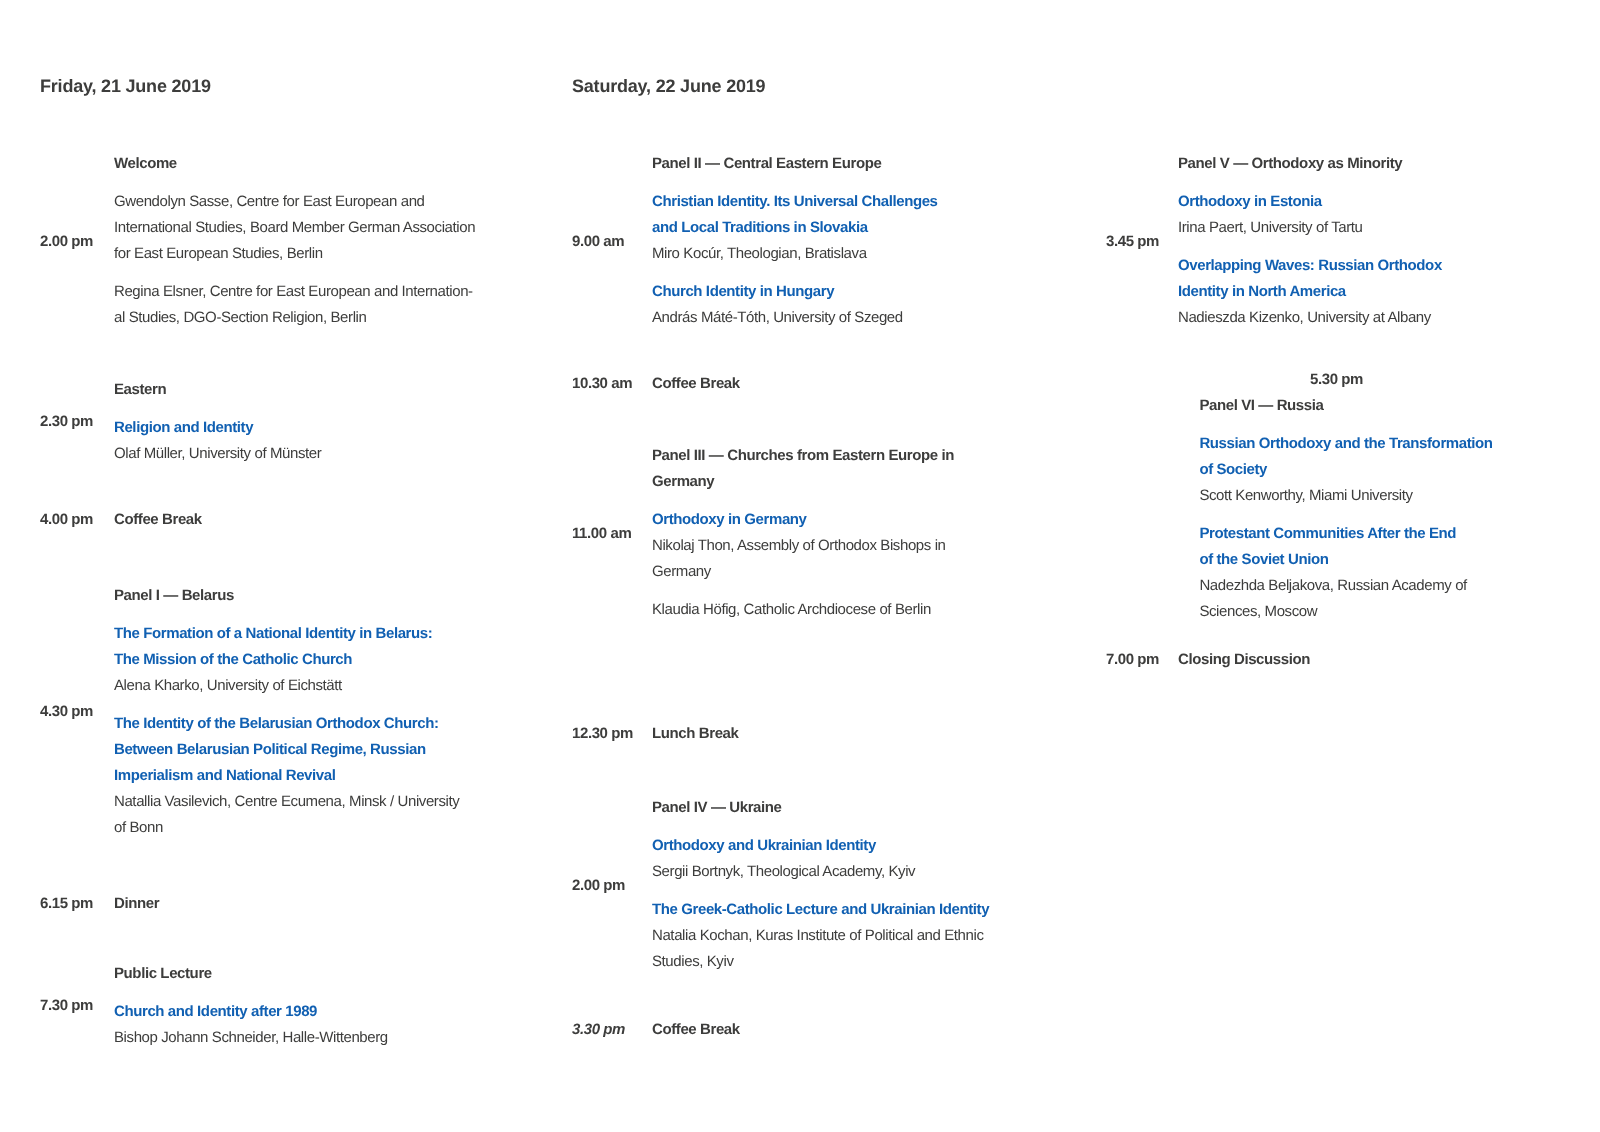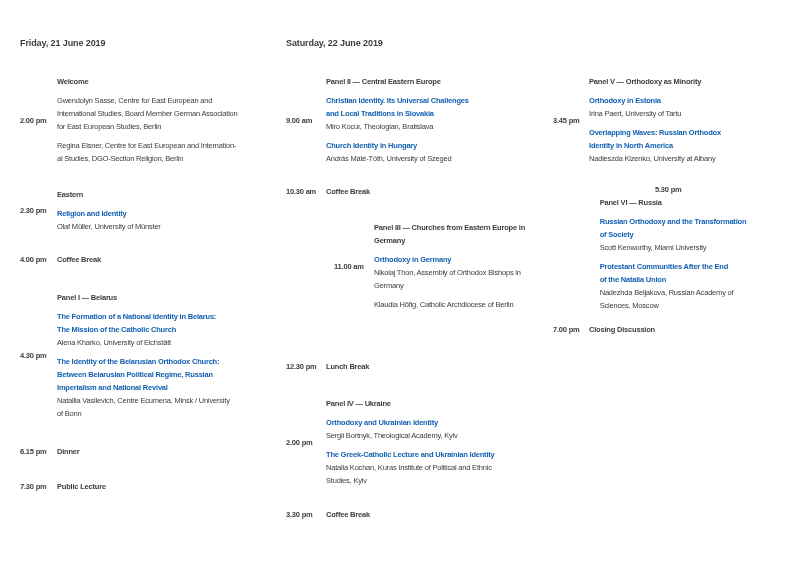--- a/index.html
+++ b/index.html
@@ -130,20 +130,24 @@
       <div class="entry" style="top: 445px; width: 252px;">
         <span class="entry-time" style="width: 37px;">6.15 pm</span>
         <div class="entry-content">
           <div class="entry-label">Dinner</div>
         </div>
       </div>
       <div class="entry" style="top: 480px; width: 252px;">
         <span class="entry-time" style="width: 37px;">7.30 pm</span>
         <div class="entry-content">
           <div class="entry-label">Public Lecture</div>
+          <div class="talk-item">
+            <div class="talk-title">Church and Identity after 1989</div>
+            <div class="talk-speaker">Bishop Johann Schneider, Halle-Wittenberg</div>
+          </div>
         </div>
       </div>
     </div>
     <div class="schedule-column" style="left: 286px; width: 256px;">
       <div class="day-header" style="top: 37px;">Saturday, 22 June 2019</div>
       <div class="entry" style="top: 75px; width: 256px;">
         <span class="entry-time" style="width: 40px;">9.00 am</span>
         <div class="entry-content">
           <div class="entry-label">Panel II — Central Eastern Europe</div>
           <div class="talk-item">
@@ -157,21 +161,21 @@
           </div>
         </div>
       </div>
       <div class="entry" style="top: 185px; width: 256px;">
         <span class="entry-time" style="width: 40px;">10.30 am</span>
         <div class="entry-content">
           <div class="entry-label">Coffee Break</div>
         </div>
       </div>
       <div class="entry" style="top: 221px; width: 256px;">
-        <span class="entry-time" style="width: 40px; margin-left: 48px;">11.00 am</span>
+        <span class="entry-time" style="width: 40px;">11.00 am</span>
         <div class="entry-content">
           <div class="entry-label">Panel III — Churches from Eastern Europe in
 Germany</div>
           <div class="talk-item">
             <div class="talk-title">Orthodoxy in Germany</div>
             <div class="talk-speaker">Nikolaj Thon, Assembly of Orthodox Bishops in
 Germany</div>
           </div>
           <div class="talk-item">
             <div class="talk-speaker">Klaudia Höfig, Catholic Archdiocese of Berlin</div>
@@ -193,21 +197,21 @@
             <div class="talk-speaker">Sergii Bortnyk, Theological Academy, Kyiv</div>
           </div>
           <div class="talk-item">
             <div class="talk-title">The Greek-Catholic Lecture and Ukrainian Identity</div>
             <div class="talk-speaker">Natalia Kochan, Kuras Institute of Political and Ethnic
 Studies, Kyiv</div>
           </div>
         </div>
       </div>
       <div class="entry" style="top: 508px; width: 256px;">
-        <span class="entry-time" style="width: 40px;">3.30 pm</span>
+        <span class="entry-time" style="width: 40px; font-style: italic;">3.30 pm</span>
         <div class="entry-content">
           <div class="entry-label">Coffee Break</div>
         </div>
       </div>
     </div>
     <div class="schedule-column" style="left: 553px; width: 240px;">
       <div class="entry" style="top: 75px; width: 240px;">
         <span class="entry-time" style="width: 36px;">3.45 pm</span>
         <div class="entry-content">
           <div class="entry-label">Panel V — Orthodoxy as Minority</div>
@@ -226,21 +230,21 @@
         <span class="entry-time" style="width: 36px;">5.30 pm</span>
         <div class="entry-content">
           <div class="entry-label">Panel VI — Russia</div>
           <div class="talk-item">
             <div class="talk-title">Russian Orthodoxy and the Transformation
 of Society</div>
             <div class="talk-speaker">Scott Kenworthy, Miami University</div>
           </div>
           <div class="talk-item">
             <div class="talk-title">Protestant Communities After the End
-of the Natalia Union</div>
+of the Soviet Union</div>
             <div class="talk-speaker">Nadezhda Beljakova, Russian Academy of
 Sciences, Moscow</div>
           </div>
         </div>
       </div>
       <div class="entry" style="top: 323px; width: 240px;">
         <span class="entry-time" style="width: 36px;">7.00 pm</span>
         <div class="entry-content">
           <div class="entry-label">Closing Discussion</div>
         </div>

